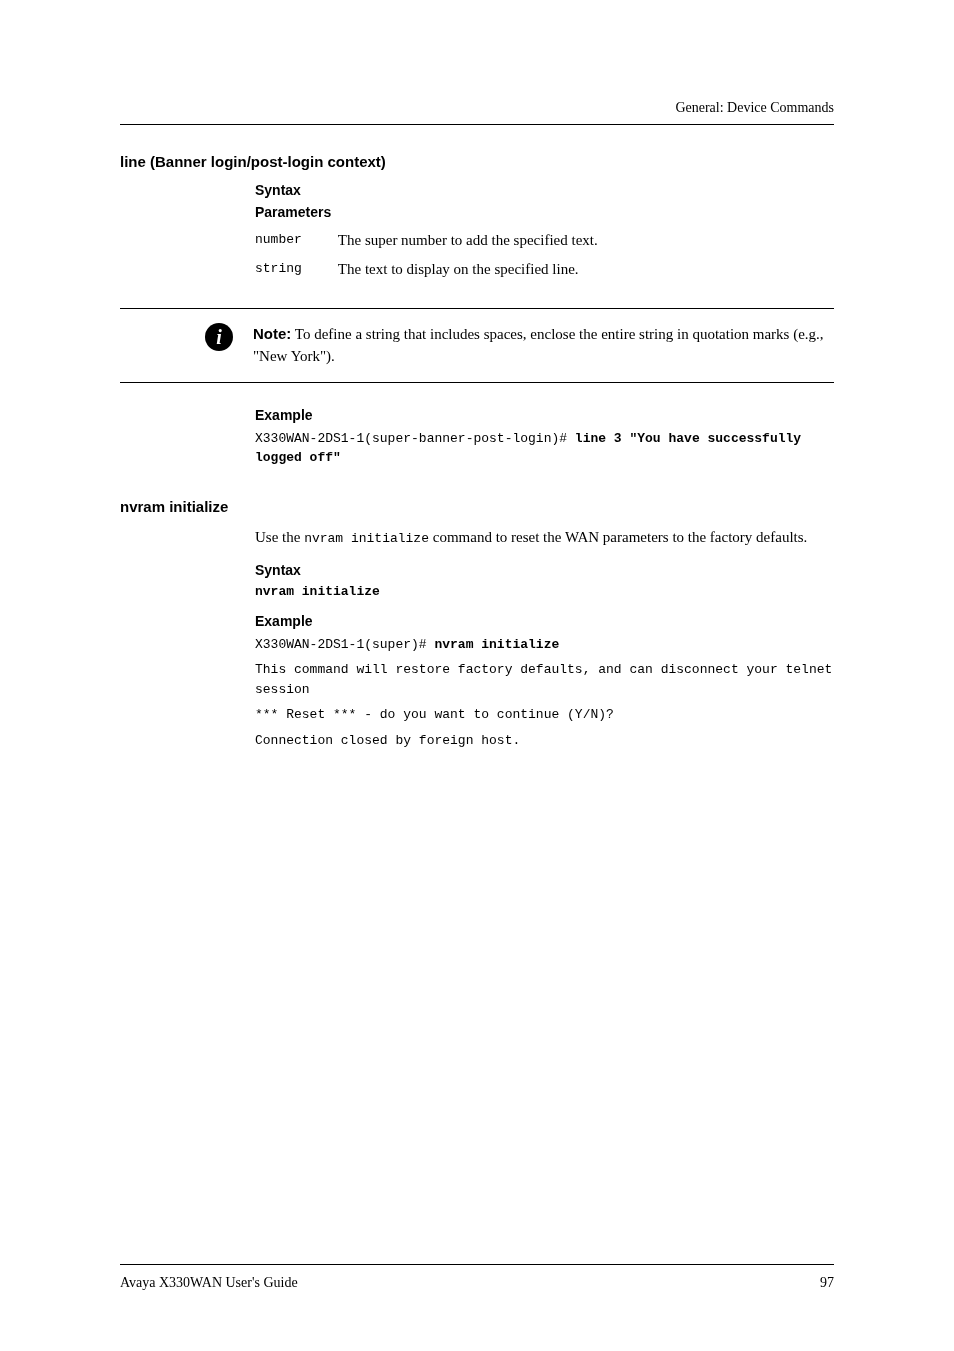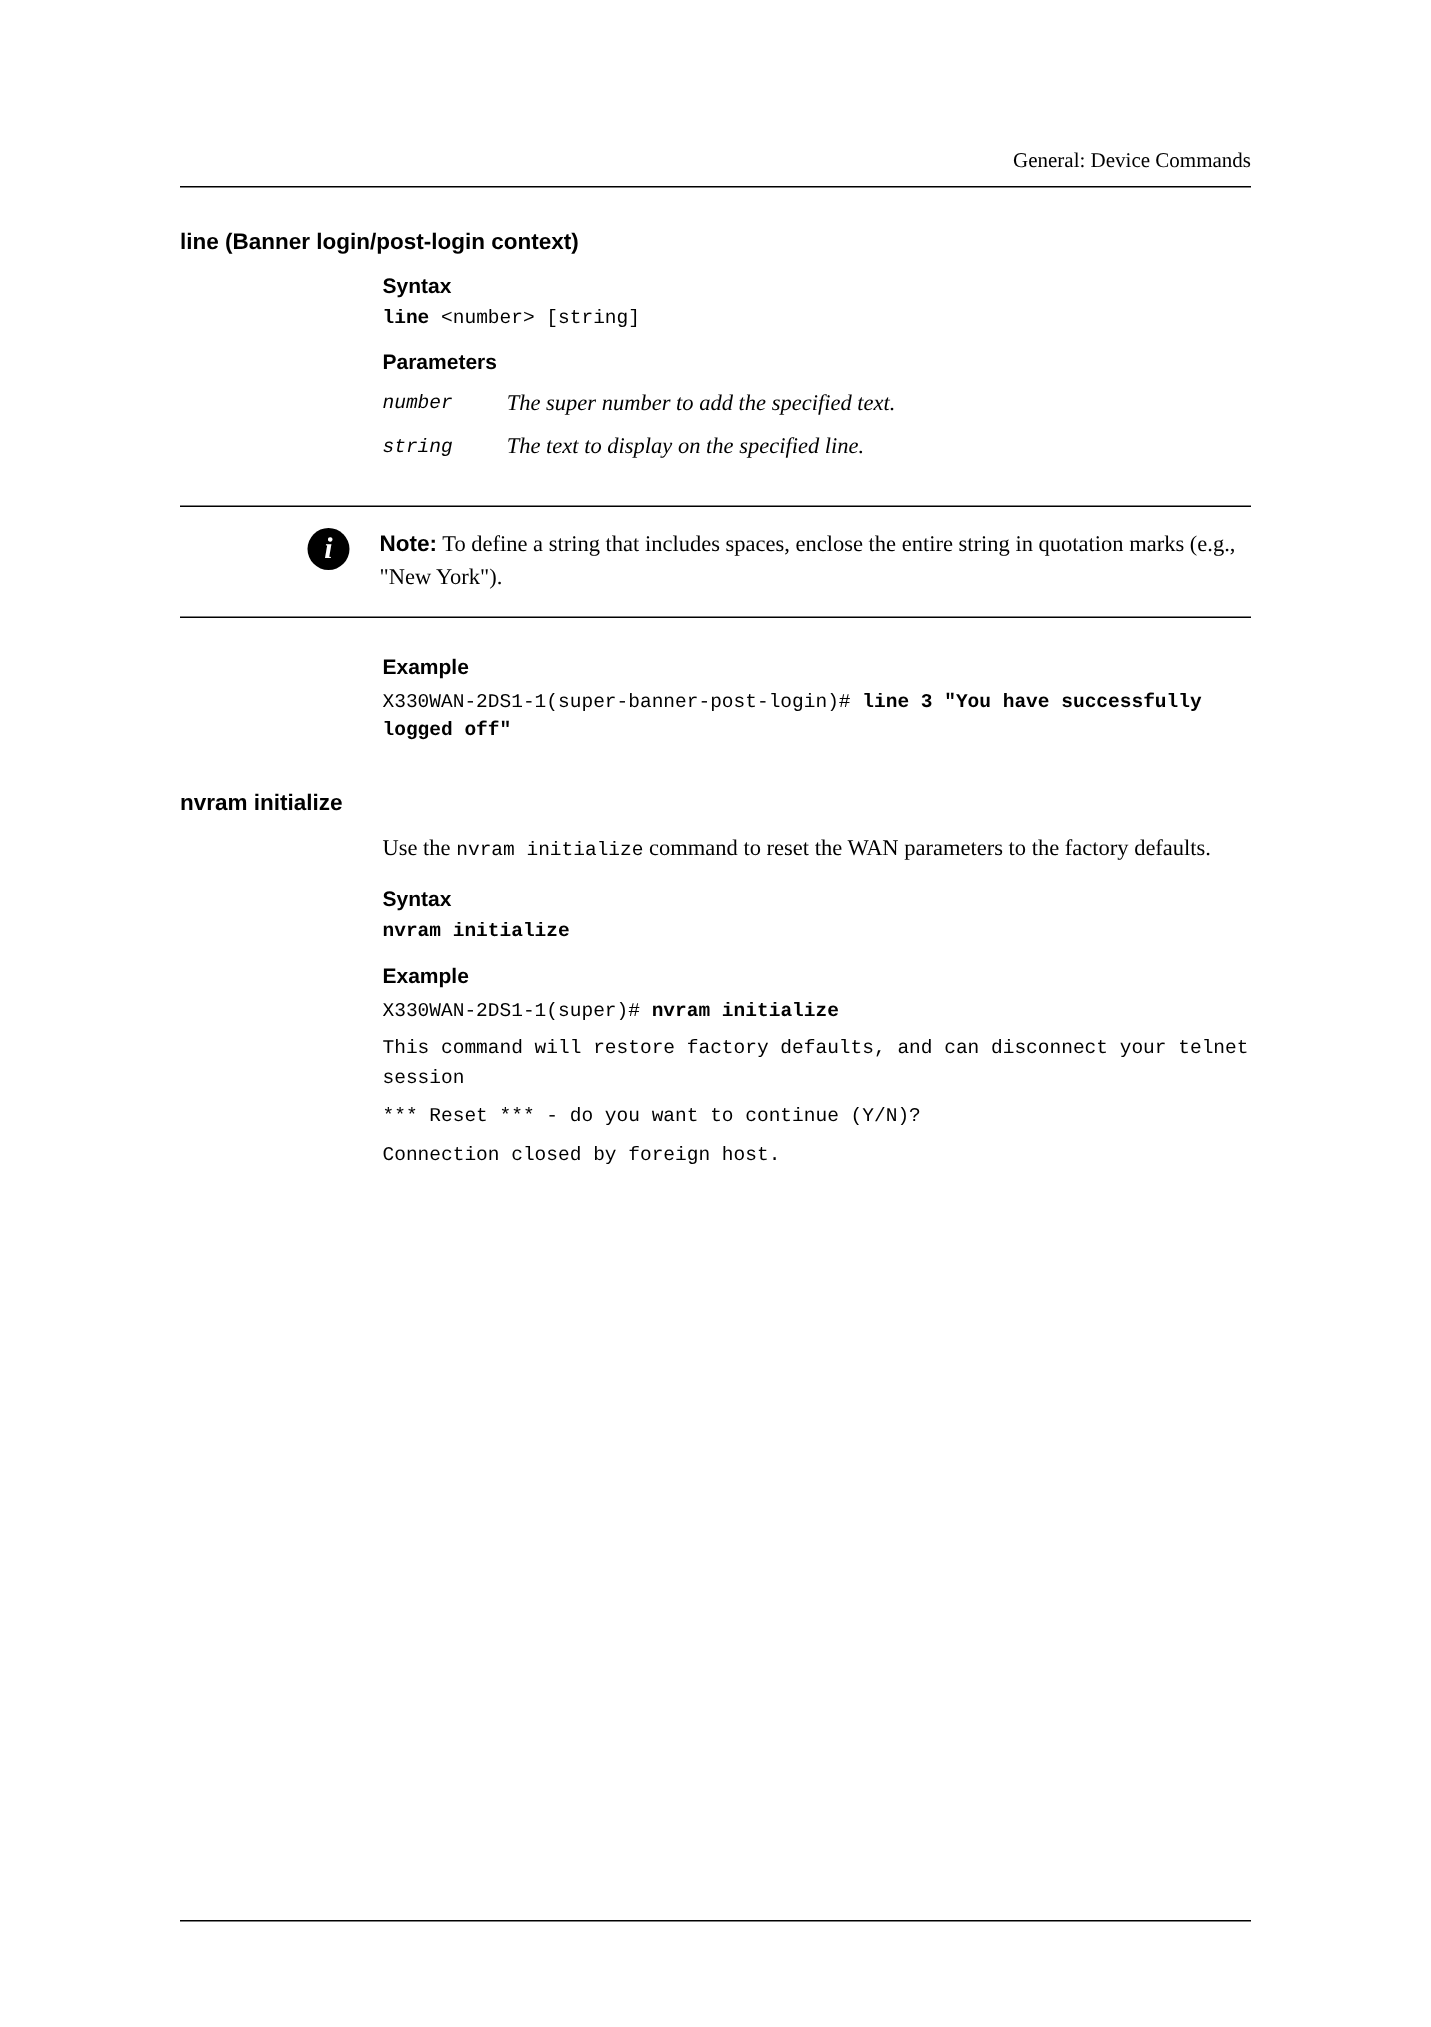--- a/index.html
+++ b/index.html
@@ -60,21 +60,20 @@
     }
     .params-table {
       margin-left: 135px;
       margin-bottom: 18px;
       border-collapse: collapse;
     }
     .params-table td {
       padding: 6px 24px 6px 0;
       font-size: 15px;
       vertical-align: top;
-      font-style: italic;
     }
     .params-table td.param-name {
       font-family: 'Courier New', Courier, monospace;
       font-size: 13px;
       padding-right: 36px;
     }
     .note-block {
       border-top: 1px solid #000000;
       border-bottom: 1px solid #000000;
       margin-top: 24px;
@@ -141,21 +140,20 @@
 <body>
 
 <div class="page">
   <div class="header-section">General: Device Commands</div>
   <hr class="header-rule">
 
   <div class="section-title">line (Banner login/post-login context)</div>
 
 
   <div class="subsection-title">Syntax</div>
-  <div class="code-line"><b><span>line</span></b><span> &lt;number&gt; [string]</span></div>
 
   <div class="subsection-title">Parameters</div>
 
   <table class="params-table">
     <tbody>
         <tr>
       <td class="param-name">number</td>
       <td>The super number to add the specified text.</td>
     </tr>
     <tr>
@@ -187,14 +185,18 @@
   <div class="code-line"><b><span>nvram initialize</span></b></div>
 
   <div class="subsection-title">Example</div>
   <div class="example-code"><span>X330WAN-2DS1-1(super)# </span><b><span>nvram initialize</span></b></div>
   <div class="example-code">This command will restore factory defaults, and can disconnect your telnet session</div>
   <div class="example-code">*** Reset *** - do you want to continue (Y/N)?</div>
   <div class="example-code">Connection closed by foreign host.</div>
 
   <div class="footer">
     <hr class="footer-rule">
+    <div class="footer-content">
+      <span>Avaya X330WAN User's Guide</span>
+      <span>97</span>
+    </div>
   </div>
 </div>
 
 </body></html>

